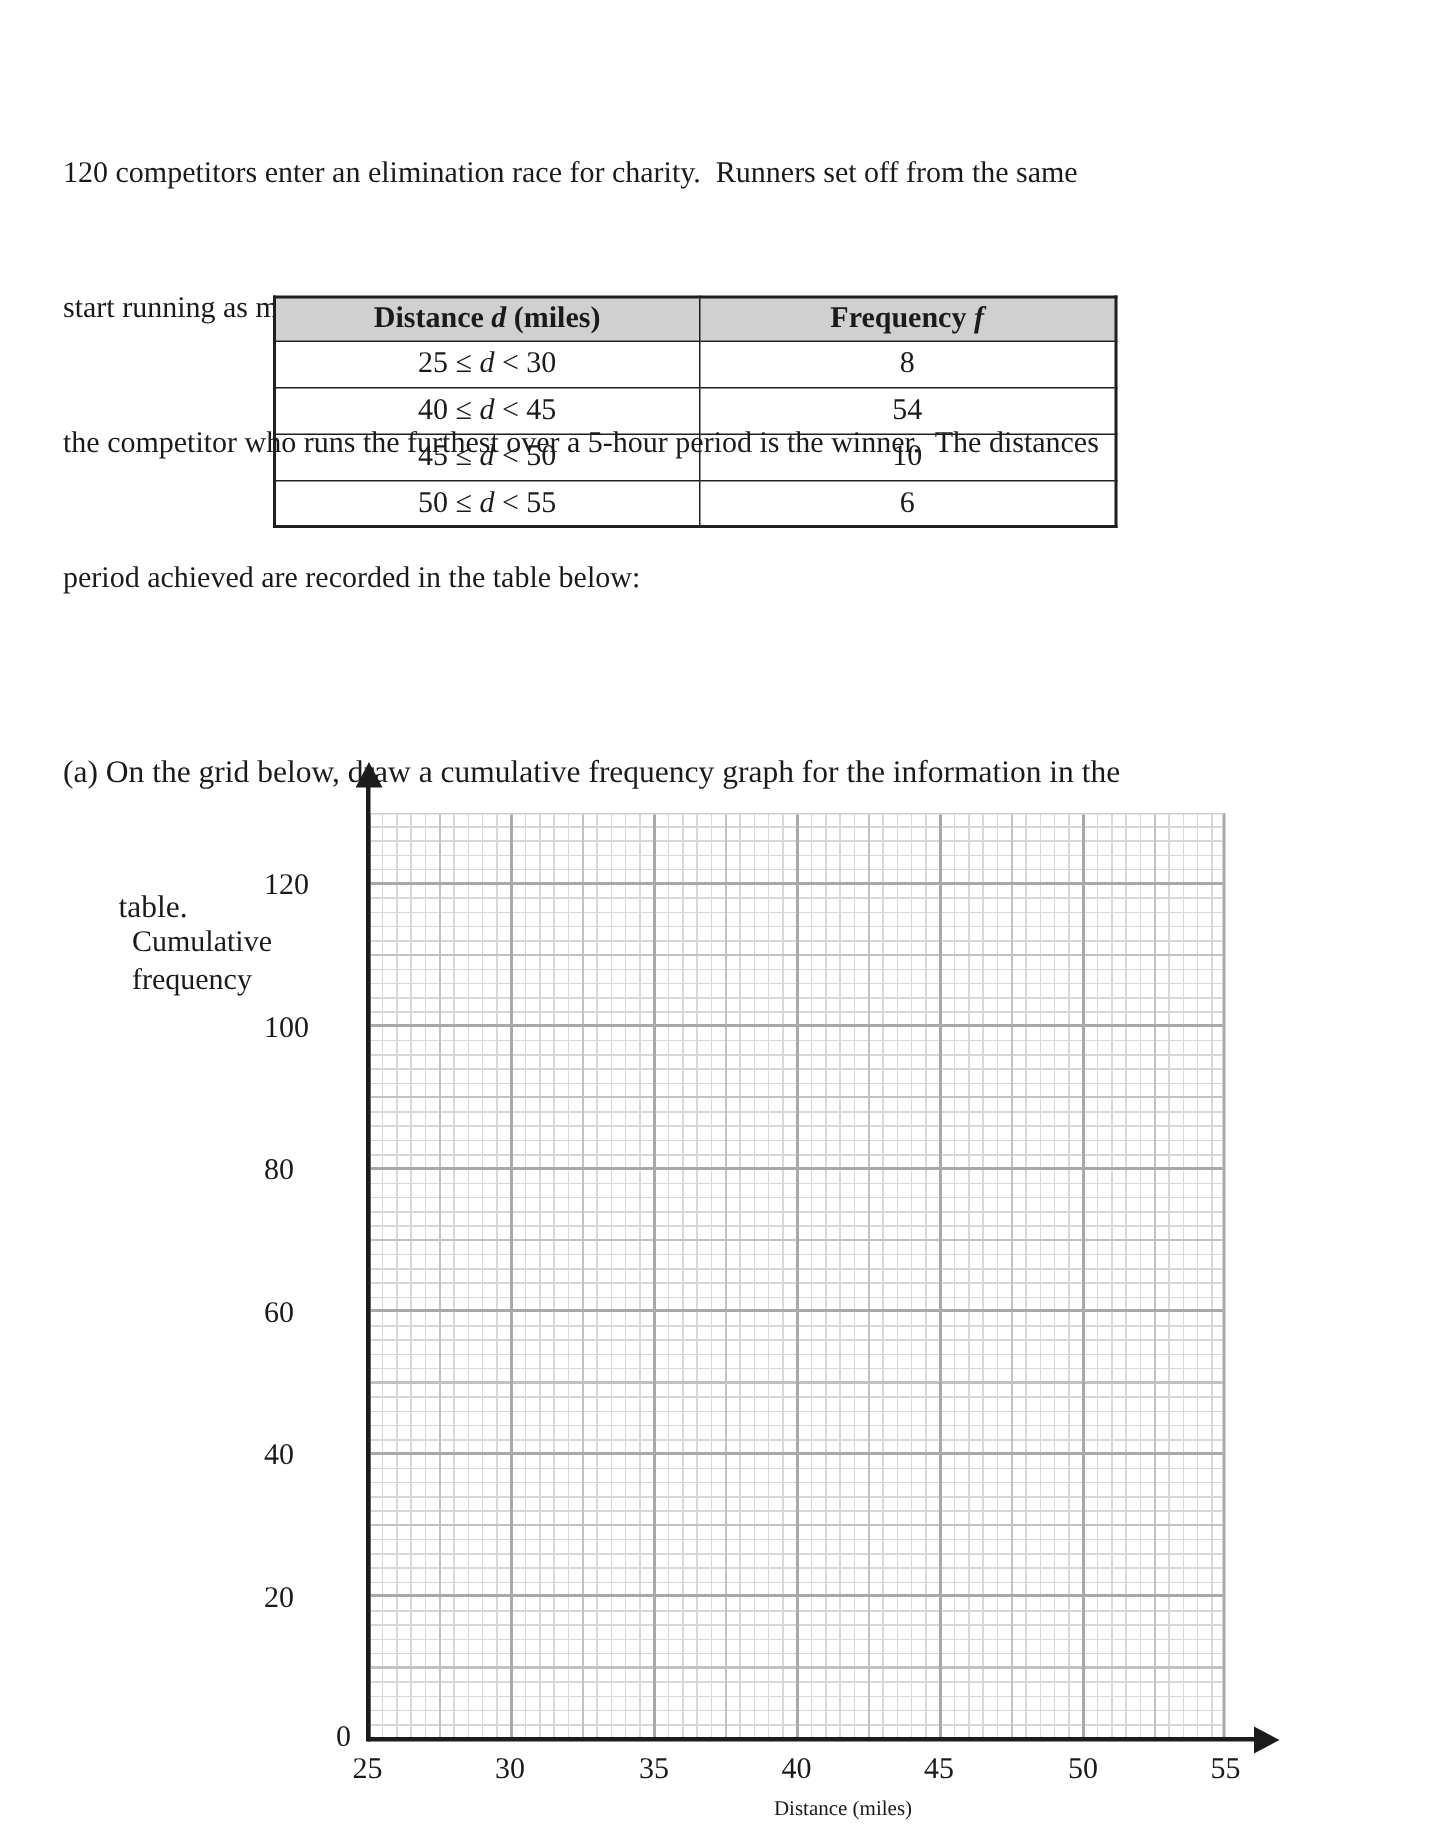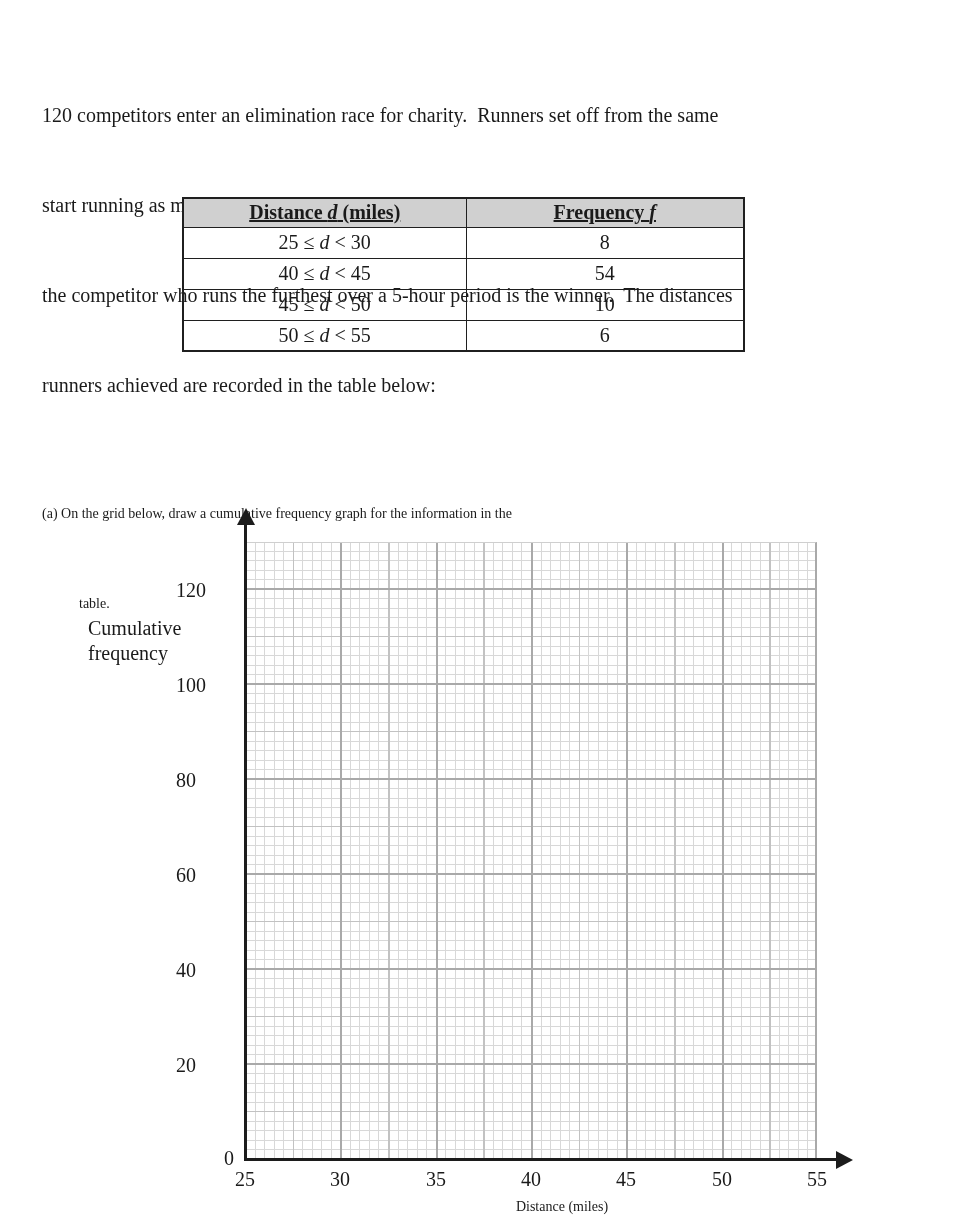--- a/index.html
+++ b/index.html
@@ -13,27 +13,27 @@
   
   .intro { position:absolute; left:42px; top:8px; font-size:20px; line-height:30px; white-space:pre; }
   
   .freq-table {
     position:absolute; left:182px; top:165px; width:561px;
     border-collapse:collapse; table-layout:fixed;
     font-size:20px; text-align:center;
   }
   .freq-table th, .freq-table td { border:1.5px solid #1f1f1f; text-align:center; vertical-align:middle; }
   .freq-table { border:2px solid #1f1f1f; }
-  .freq-table th { height:29px; background:#d0d0d0; font-weight:bold;text-decoration:underline; }
+  .freq-table th { height:29px; background:#d0d0d0; font-weight:bold; }
   .freq-table td { height:31px; }
   .col-distance { width:283px; }
   .col-frequency { width:278px; }
   .var { font-style:italic; }
   
-  .question { position:absolute; left:42px; top:407px; font-size:14px; line-height:30px; white-space:pre; }
+  .question { position:absolute; left:42px; top:407px; font-size:21px; line-height:30px; white-space:pre; }
   .question .q-line2 { padding-left:37px; }
   
   .grid {
     position:absolute; left:245px; top:510px; width:572px; height:618px;
     border-top:1px solid #cfcfcf; border-right:2px solid #a9a9a9;
     background-color:#ffffff;
     background-image:
       repeating-linear-gradient(to right,  #a9a9a9 0 2px,   transparent 2px 95.333px),
       repeating-linear-gradient(to top,    #a9a9a9 0 2px,   transparent 2px 95.04px),
       repeating-linear-gradient(to right,  #c2c2c2 0 1.5px, transparent 1.5px 47.667px),
@@ -61,21 +61,21 @@
 </style>
 </head>
 <body>
 
 <div class="page">
 
   <div class="intro">
     <div>120 competitors enter an elimination race for charity.  Runners set off from the same</div>
     <div>start running as many laps of the course as possible.  Their total distance is tracked and</div>
     <div>the competitor who runs the furthest over a 5-hour period is the winner.  The distances</div>
-    <div>runners achieved are recorded in the table below:</div>
+    <div>period achieved are recorded in the table below:</div>
   </div>
 
   <table class="freq-table">
     <colgroup>
         <col class="col-distance">
         <col class="col-frequency">
       </colgroup>
     <thead>
       <tr>
         <th><span>Distance </span><span class="var">d</span><span> (miles)</span></th>

